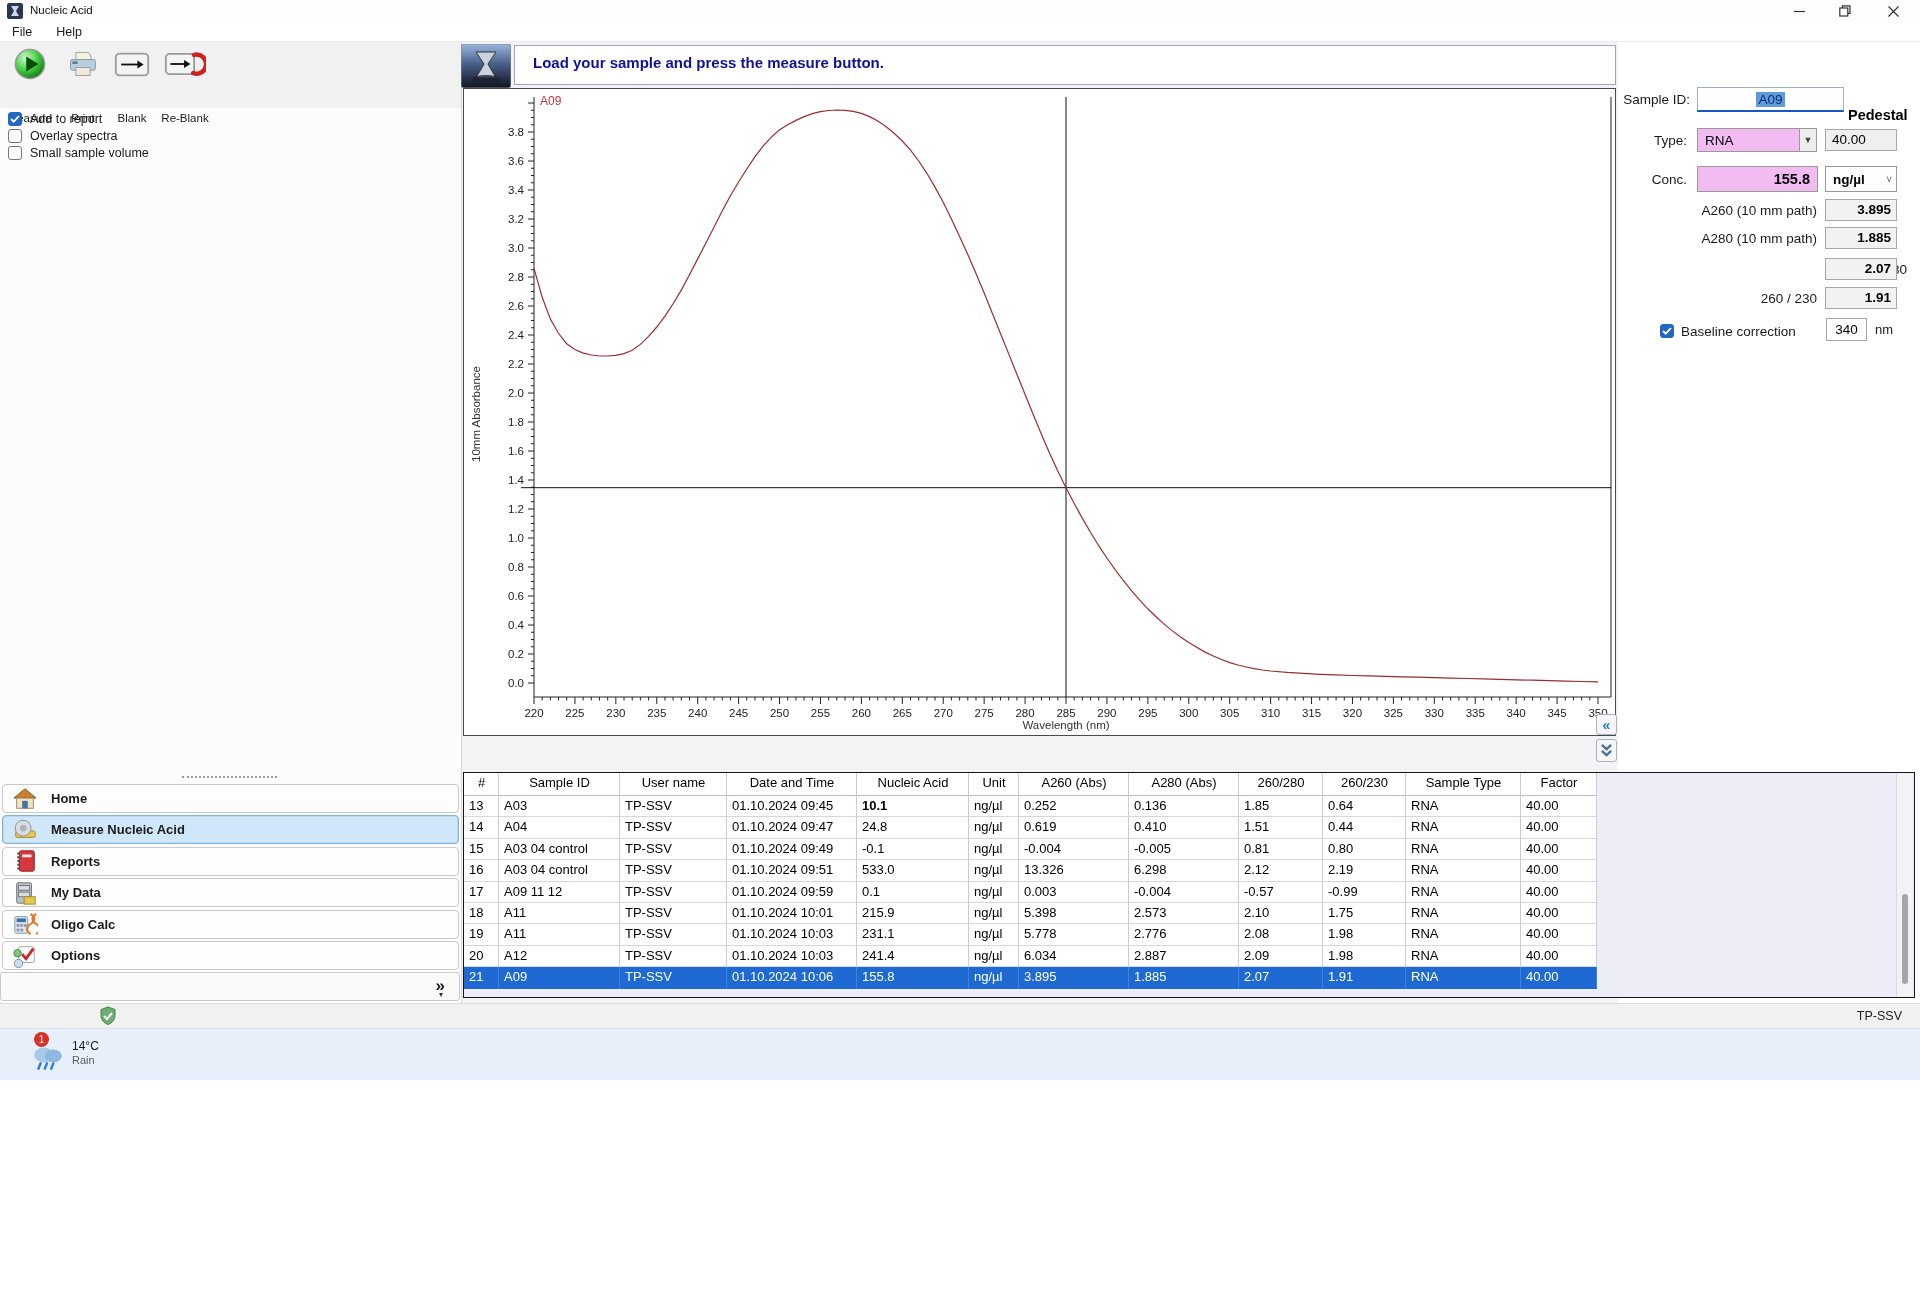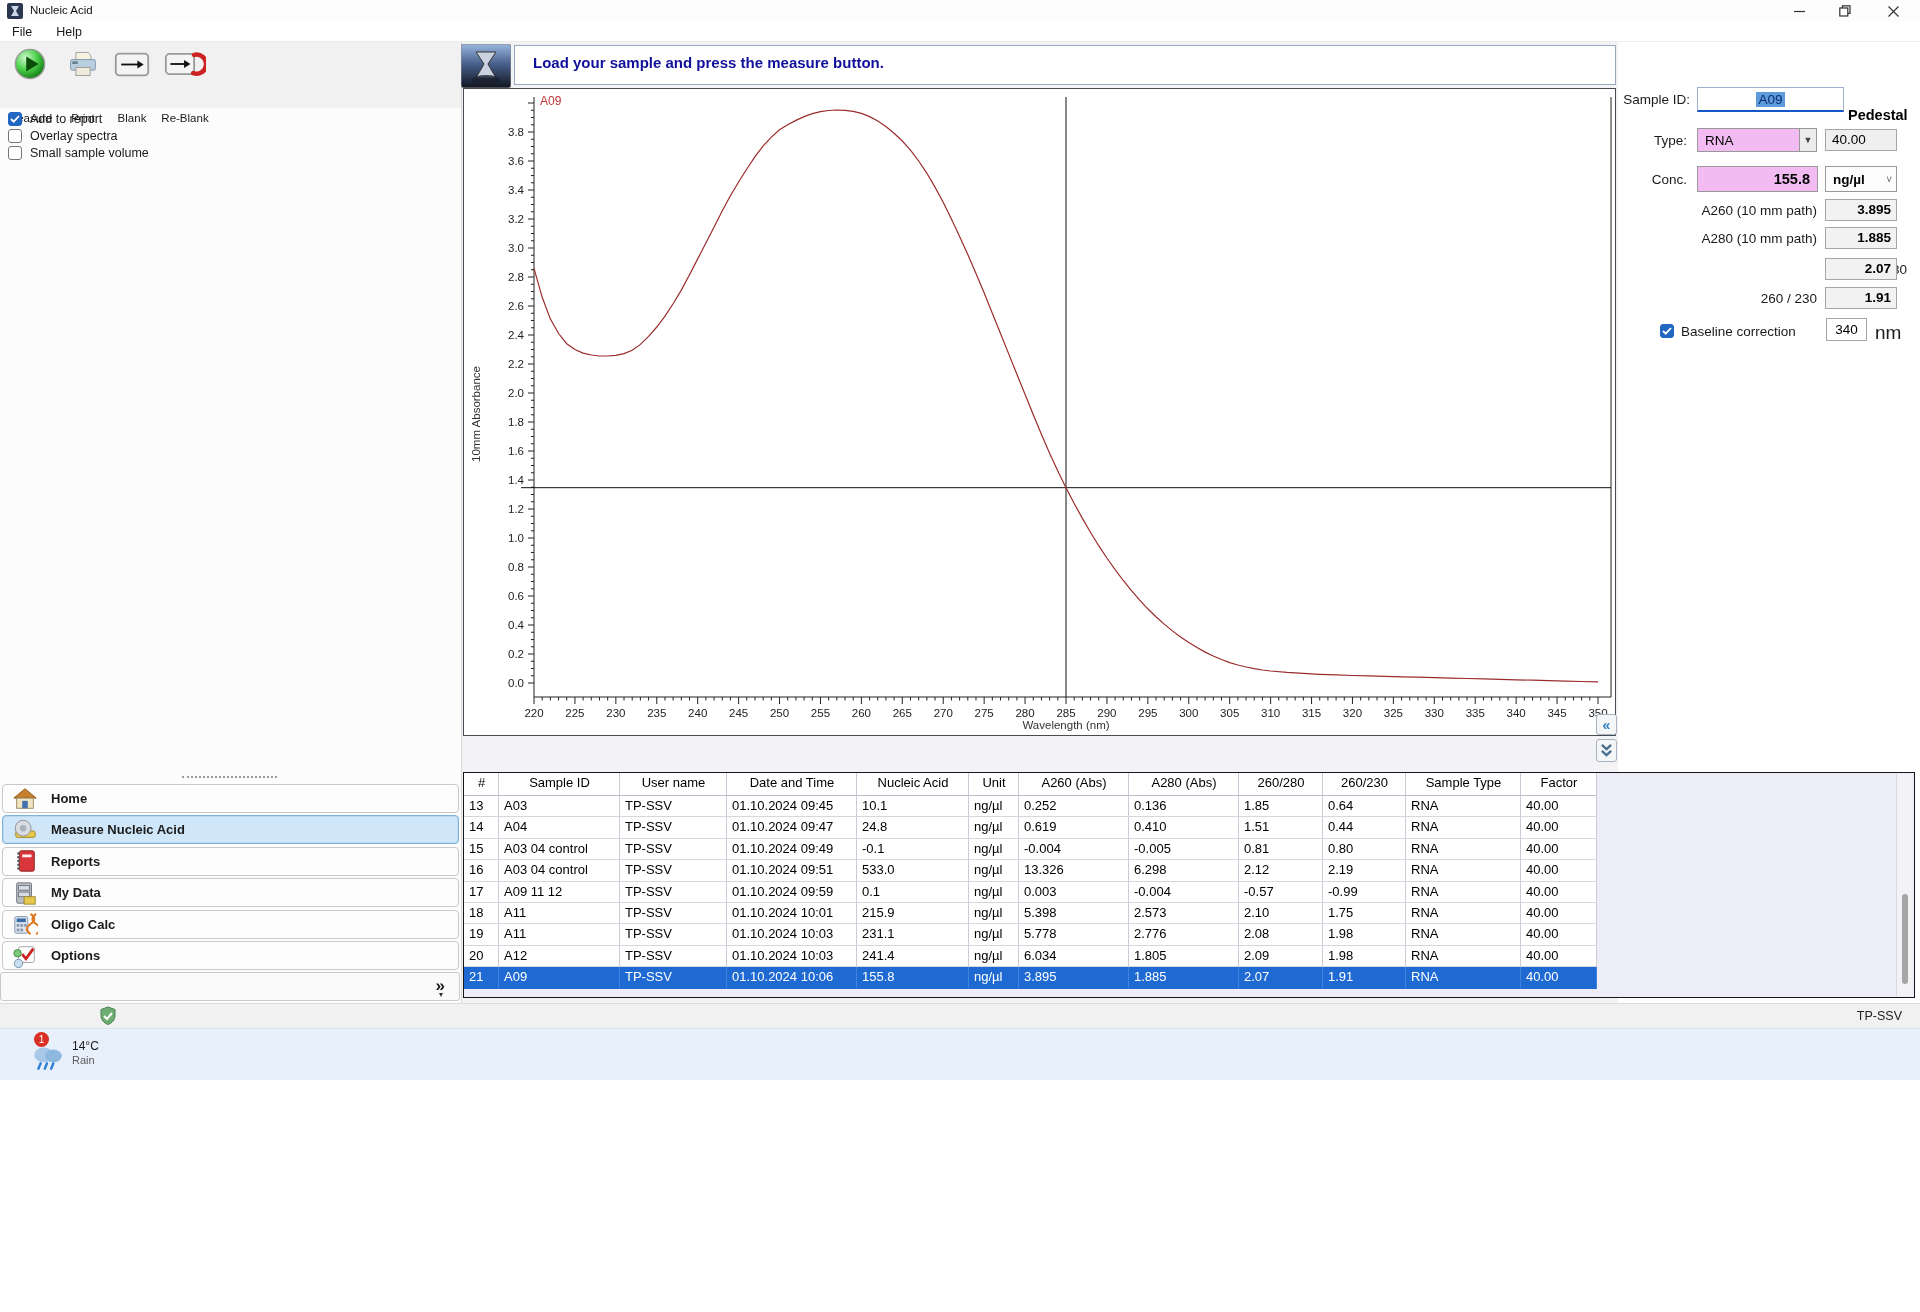--- a/index.html
+++ b/index.html
@@ -72,21 +72,21 @@
   .combo { position:absolute; border:1px solid #999; display:flex; align-items:center; }
   .combo .arrow { position:absolute; right:0; top:0; bottom:0; width:17px; background:#ececec; border-left:1px solid #999; display:flex; align-items:center; justify-content:center; font-size:9px; color:#444; }
   #type-combo { left:1697px; top:128px; width:120px; height:24px; background:#f2bcf2; font-size:13.5px; padding-left:7px; }
   #factor-box { left:1825px; top:129px; width:72px; height:22px; position:absolute; background:#efefef; border:1px solid #a6a6a6; font-size:13.5px; padding:2px 0 0 6px; }
   #conc-box { position:absolute; left:1697px; top:166px; width:121px; height:26px; background:#f2bcf2; border:1px solid #999; font-size:14.5px; font-weight:bold; text-align:right; padding:4px 7px 0 0; }
   #unit-combo { left:1825px; top:166px; width:72px; height:26px; background:#fdfdfd; font-size:13.5px; font-weight:bold; padding-left:7px; }
   #unit-combo .uchev { position:absolute; right:4px; top:7px; font-size:10px; color:#666; font-weight:normal; }
   .bl-row { position:absolute; left:1660px; top:319px; height:24px; display:flex; align-items:center; }
   .bl-row .clbl { font-size:13.5px; color:#1a1a1a; margin-left:7px; }
   #baseline-input { position:absolute; left:1826px; top:318px; width:41px; height:23px; background:#fff; border:1px solid #a6a6a6; text-align:center; font-size:13.5px; padding-top:3px; }
-  #baseline-unit { position:absolute; left:1875px; top:322px; font-size:19px; color:#1a1a1a; }
+  #baseline-unit { position:absolute; left:1875px; top:322px; font-size:13px; color:#1a1a1a; }
 
   
   .appstatus { position:absolute; left:0; top:1003px; width:1920px; height:25px; background:#f1f1f1; border-top:1px solid #dcdcdc; }
   .appstatus .shield { position:absolute; left:98px; top:2px; width:20px; height:20px; }
   .appstatus .user { position:absolute; right:18px; top:5px; font-size:12.5px; color:#222; }
 
   
   .taskbar { position:absolute; left:0; top:1028px; width:1920px; height:52px; background:#e6effa; border-top:1px solid #d5e2ef; }
   .weather { position:absolute; left:18px; top:4px; width:140px; height:44px; }
   .weather .badge { position:absolute; left:16px; top:-1px; width:15px; height:15px; border-radius:50%; background:#d93025; color:#fff; font-size:10px; text-align:center; line-height:15px; }
@@ -586,21 +586,21 @@
           <div class="tcell" style="width: 84px;">260/280</div>
           <div class="tcell" style="width: 83px;">260/230</div>
           <div class="tcell" style="width: 115px;">Sample Type</div>
           <div class="tcell" style="width: 76px;">Factor</div>
         </div>
         <div class="trow ">
           <div class="tcell" style="width: 35px;">13</div>
           <div class="tcell" style="width: 121px;">A03</div>
           <div class="tcell" style="width: 107px;">TP-SSV</div>
           <div class="tcell" style="width: 130px;">01.10.2024 09:45</div>
-          <div class="tcell" style="width: 112px;">10.1</div>
+          <div class="tcell" style="width: 112px; font-weight: bold;">10.1</div>
           <div class="tcell" style="width: 50px;">ng/µl</div>
           <div class="tcell" style="width: 110px;">0.252</div>
           <div class="tcell" style="width: 110px;">0.136</div>
           <div class="tcell" style="width: 84px;">1.85</div>
           <div class="tcell" style="width: 83px;">0.64</div>
           <div class="tcell" style="width: 115px;">RNA</div>
           <div class="tcell" style="width: 76px;">40.00</div>
         </div>
         <div class="trow ">
           <div class="tcell" style="width: 35px;">14</div>
@@ -687,21 +687,21 @@
           <div class="tcell" style="width: 76px;">40.00</div>
         </div>
         <div class="trow ">
           <div class="tcell" style="width: 35px;">20</div>
           <div class="tcell" style="width: 121px;">A12</div>
           <div class="tcell" style="width: 107px;">TP-SSV</div>
           <div class="tcell" style="width: 130px;">01.10.2024 10:03</div>
           <div class="tcell" style="width: 112px;">241.4</div>
           <div class="tcell" style="width: 50px;">ng/µl</div>
           <div class="tcell" style="width: 110px;">6.034</div>
-          <div class="tcell" style="width: 110px;">1.805</div>
+          <div class="tcell" style="width: 110px;">2.887</div>
           <div class="tcell" style="width: 84px;">2.09</div>
           <div class="tcell" style="width: 83px;">1.98</div>
           <div class="tcell" style="width: 115px;">RNA</div>
           <div class="tcell" style="width: 76px;">40.00</div>
         </div>
         <div class="trow sel">
           <div class="tcell" style="width: 35px;">21</div>
           <div class="tcell" style="width: 121px;">A09</div>
           <div class="tcell" style="width: 107px;">TP-SSV</div>
           <div class="tcell" style="width: 130px;">01.10.2024 10:06</div>

